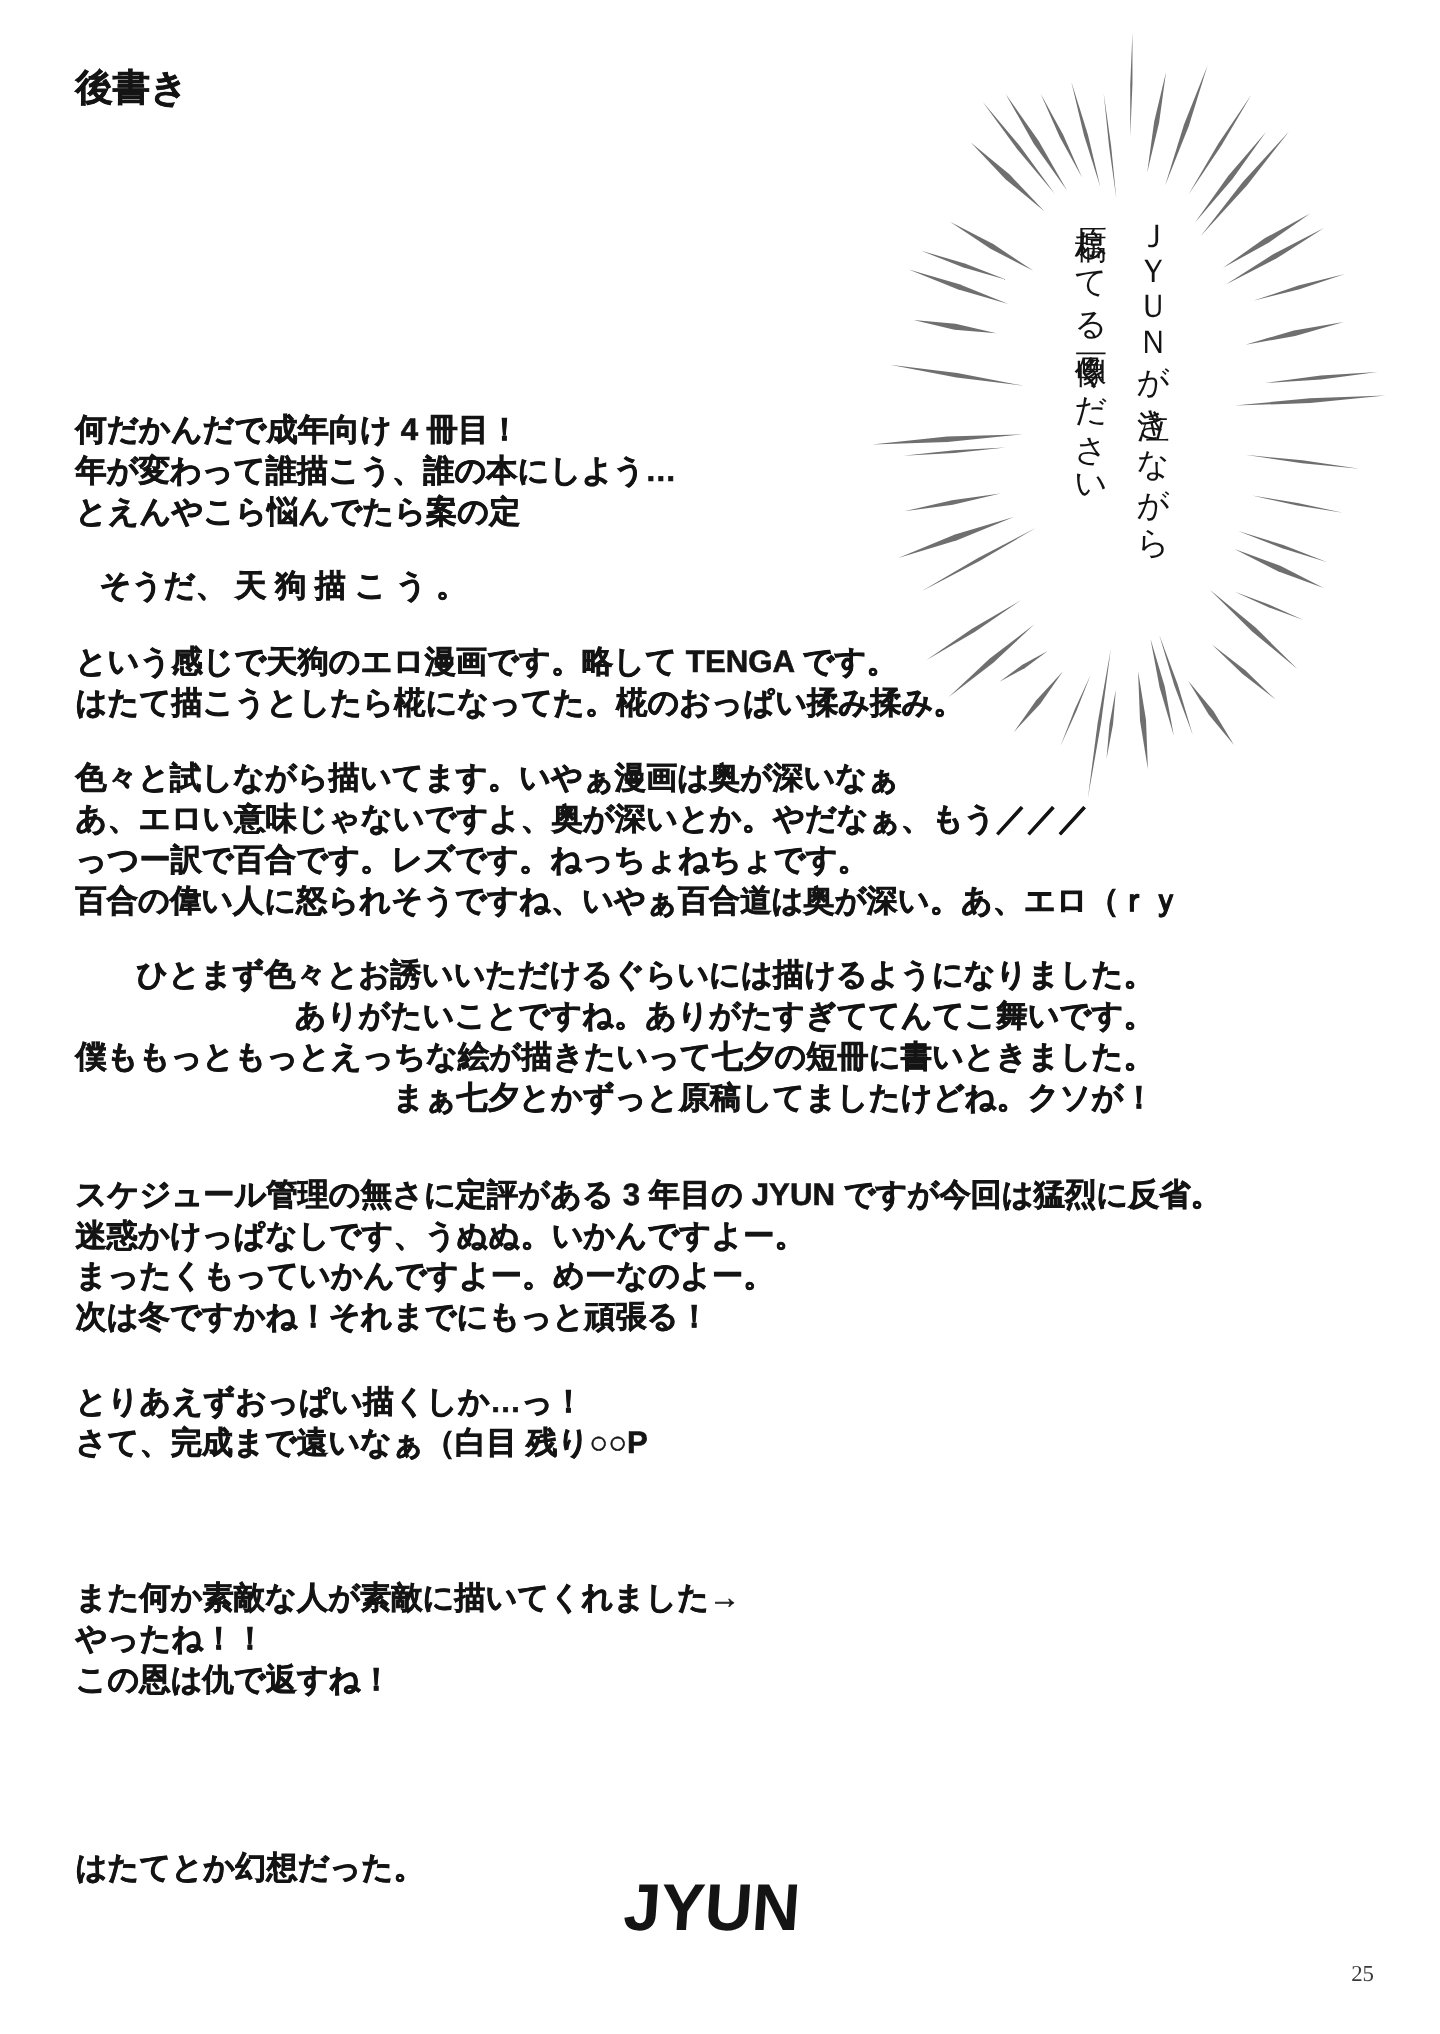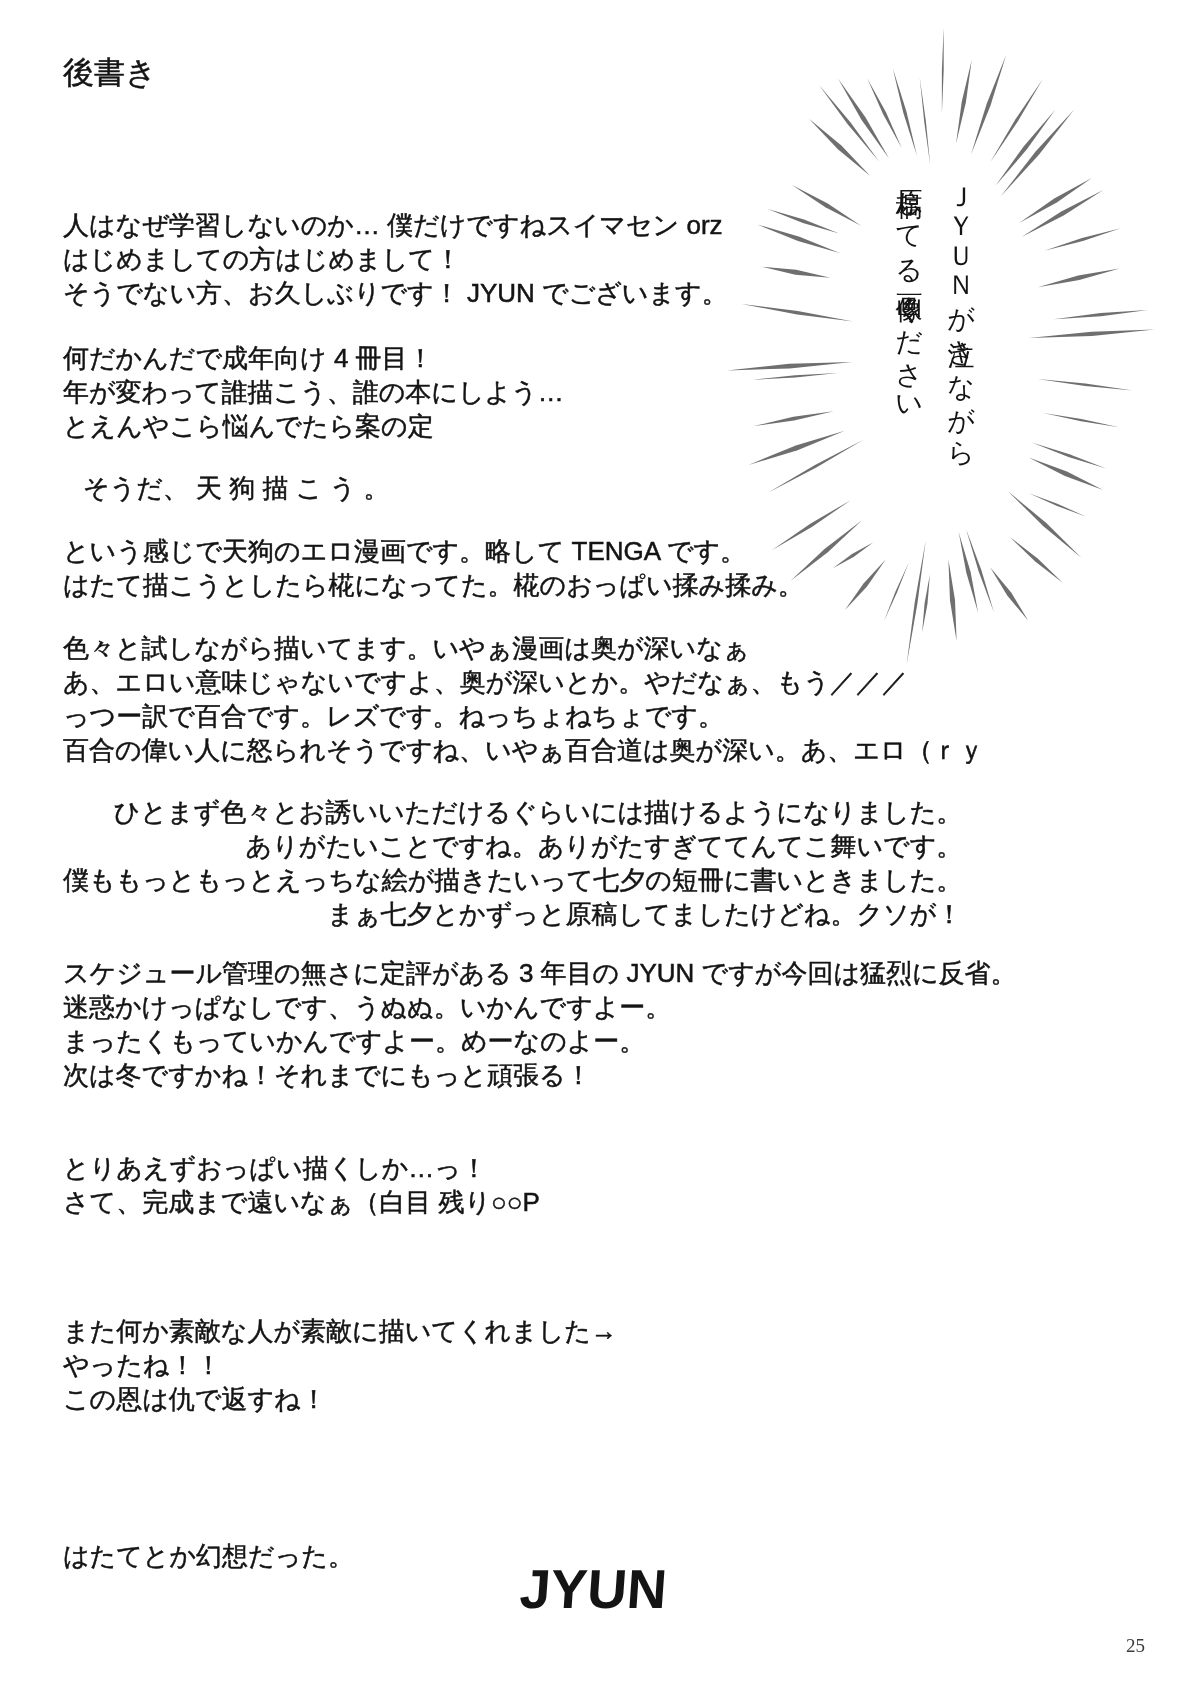--- a/index.html
+++ b/index.html
@@ -14,21 +14,21 @@
     background:var(--paper);
     font-family:"Liberation Sans", sans-serif;
     overflow:hidden;
   }
   .page{
     position:relative;width:1200px;height:1695px;
     background:var(--paper);
     color:var(--ink);
   }
   .jp{
-    font-weight:normal;
+    font-weight:bold;
     color:var(--ink);
     -webkit-text-stroke:0.5px currentColor;
   }
   .title{
     position:absolute;left:63px;top:54px;
     font-size:31px;line-height:1.25;
   }
   .subtitle{
     position:absolute;left:63px;top:108px;
     font-size:26px;line-height:34px;
@@ -37,21 +37,21 @@
     position:absolute;left:63px;
     font-size:26px;line-height:34px;
     white-space:pre-line;
   }
   .p1{top:208px;}
   .p2{top:341px;}
   .p3{top:471px;margin-left:20px;}
   .p4{top:534px;}
   .p5{top:631px;}
   .p6{top:795px;text-align:right;}
-  .p7{top:956px;}
+  .p7{top:978px;}
   .p8{top:1151px;}
   .p9{top:1314px;}
   .p10{top:1539px;}
   .burst{
     position:absolute;left:725px;top:20px;width:430px;height:660px;
     pointer-events:none;
   }
   .burst svg{position:absolute;left:0;top:0;}
   .burst-text{
     position:absolute;left:154px;top:148px;width:108px;height:370px;
@@ -82,23 +82,20 @@
   }
 </style>
 </head>
 <body>
 
 <div class="page">
 
   <div class="jp title">後書き</div>
 
 
-  <div class="jp para p1">人はなぜ学習しないのか… 僕だけですねスイマセン orz
-はじめましての方はじめまして！
-そうでない方、お久しぶりです！ JYUN でございます。</div>
   <div class="jp para p2">何だかんだで成年向け 4 冊目！
 年が変わって誰描こう、誰の本にしよう…
 とえんやこら悩んでたら案の定</div>
   <div class="jp para p3">そうだ、 天 狗 描 こ う 。</div>
   <div class="jp para p4">という感じで天狗のエロ漫画です。略して TENGA です。
 はたて描こうとしたら椛になってた。椛のおっぱい揉み揉み。</div>
   <div class="jp para p5">色々と試しながら描いてます。いやぁ漫画は奥が深いなぁ
 あ、エロい意味じゃないですよ、奥が深いとか。やだなぁ、もう／／／
 っつー訳で百合です。レズです。ねっちょねちょです。
 百合の偉い人に怒られそうですね、いやぁ百合道は奥が深い。あ、エロ（ｒｙ</div>

